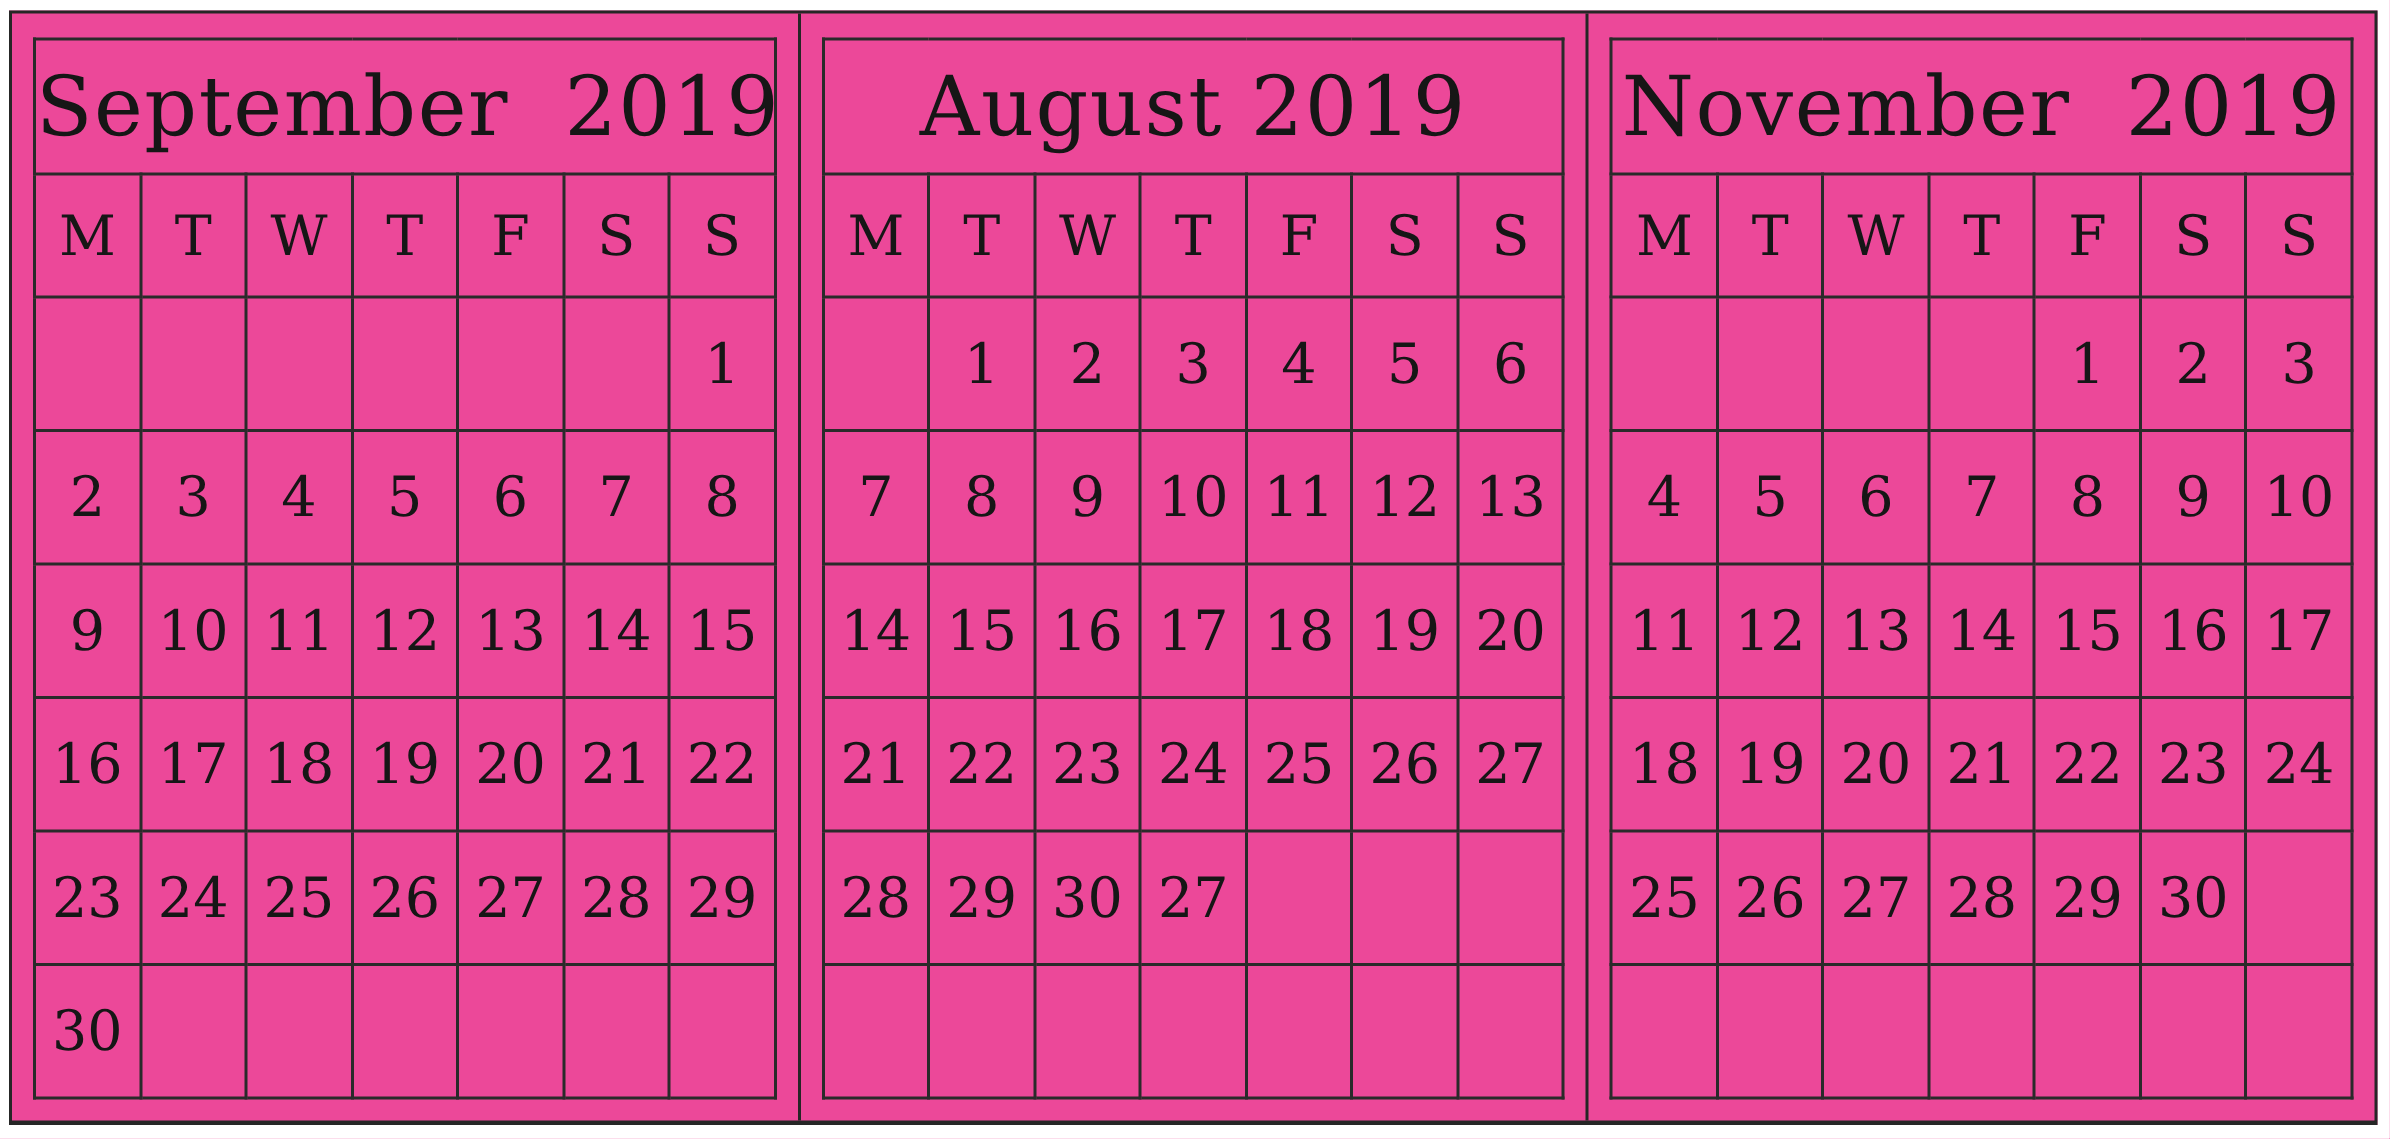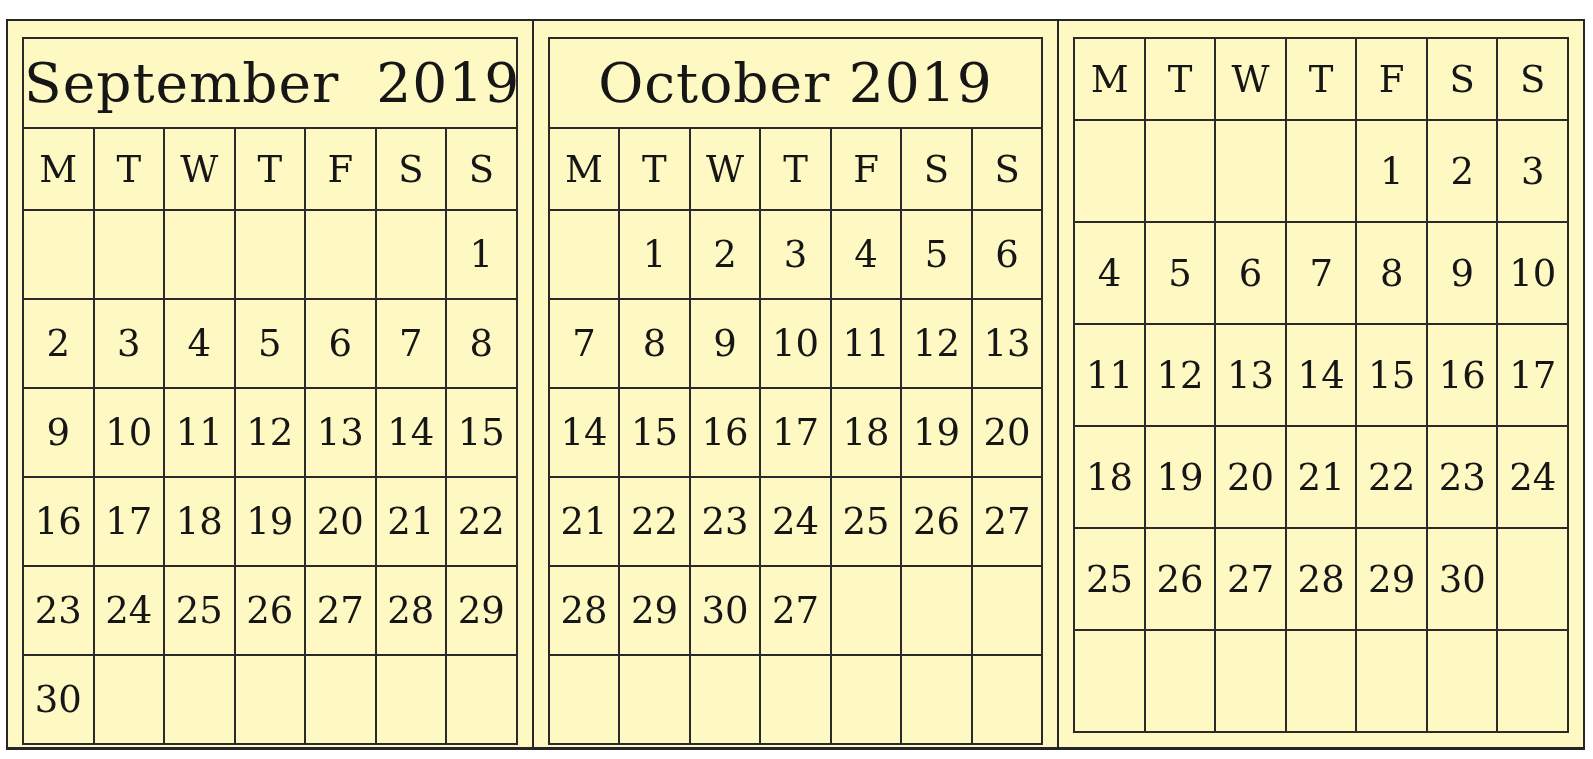--- a/index.html
+++ b/index.html
@@ -18,22 +18,21 @@
   }
   .frame {
     position: absolute;
     left: 6px;
     top: 7px;
     right: 8px;
     bottom: 9px;
     border: 2px solid #262626;
     border-bottom-width: 3px;
     display: flex;
-    background: #fef9c3;
-    margin-top: 12px;
+    background: #ec4899;
   }
   .month-panel {
     flex: 1 1 0;
     box-sizing: border-box;
     padding: 16px 14px 14px 14px;
     border-right: 2px solid #262626;
     min-width: 0;
   }
   .month-panel:last-child {
     border-right: none;
@@ -148,21 +147,21 @@
               <td class="day-cell"></td>
               <td class="day-cell"></td>
             </tr>
           </tbody>
         </table>
       </section>
       <section class="month-panel">
         <table class="month-table">
           <thead>
             <tr>
-              <th colspan="7" class="title-cell">October 2019</th>
+              <th colspan="7" class="title-cell">August 2019</th>
             </tr>
             <tr>
               <th class="dow-cell">M</th>
               <th class="dow-cell">T</th>
               <th class="dow-cell">W</th>
               <th class="dow-cell">T</th>
               <th class="dow-cell">F</th>
               <th class="dow-cell">S</th>
               <th class="dow-cell">S</th>
             </tr>
@@ -222,20 +221,23 @@
               <td class="day-cell"></td>
               <td class="day-cell"></td>
             </tr>
           </tbody>
         </table>
       </section>
       <section class="month-panel">
         <table class="month-table">
           <thead>
             <tr>
+              <th colspan="7" class="title-cell">November  2019</th>
+            </tr>
+            <tr>
               <th class="dow-cell">M</th>
               <th class="dow-cell">T</th>
               <th class="dow-cell">W</th>
               <th class="dow-cell">T</th>
               <th class="dow-cell">F</th>
               <th class="dow-cell">S</th>
               <th class="dow-cell">S</th>
             </tr>
           </thead>
           <tbody>

